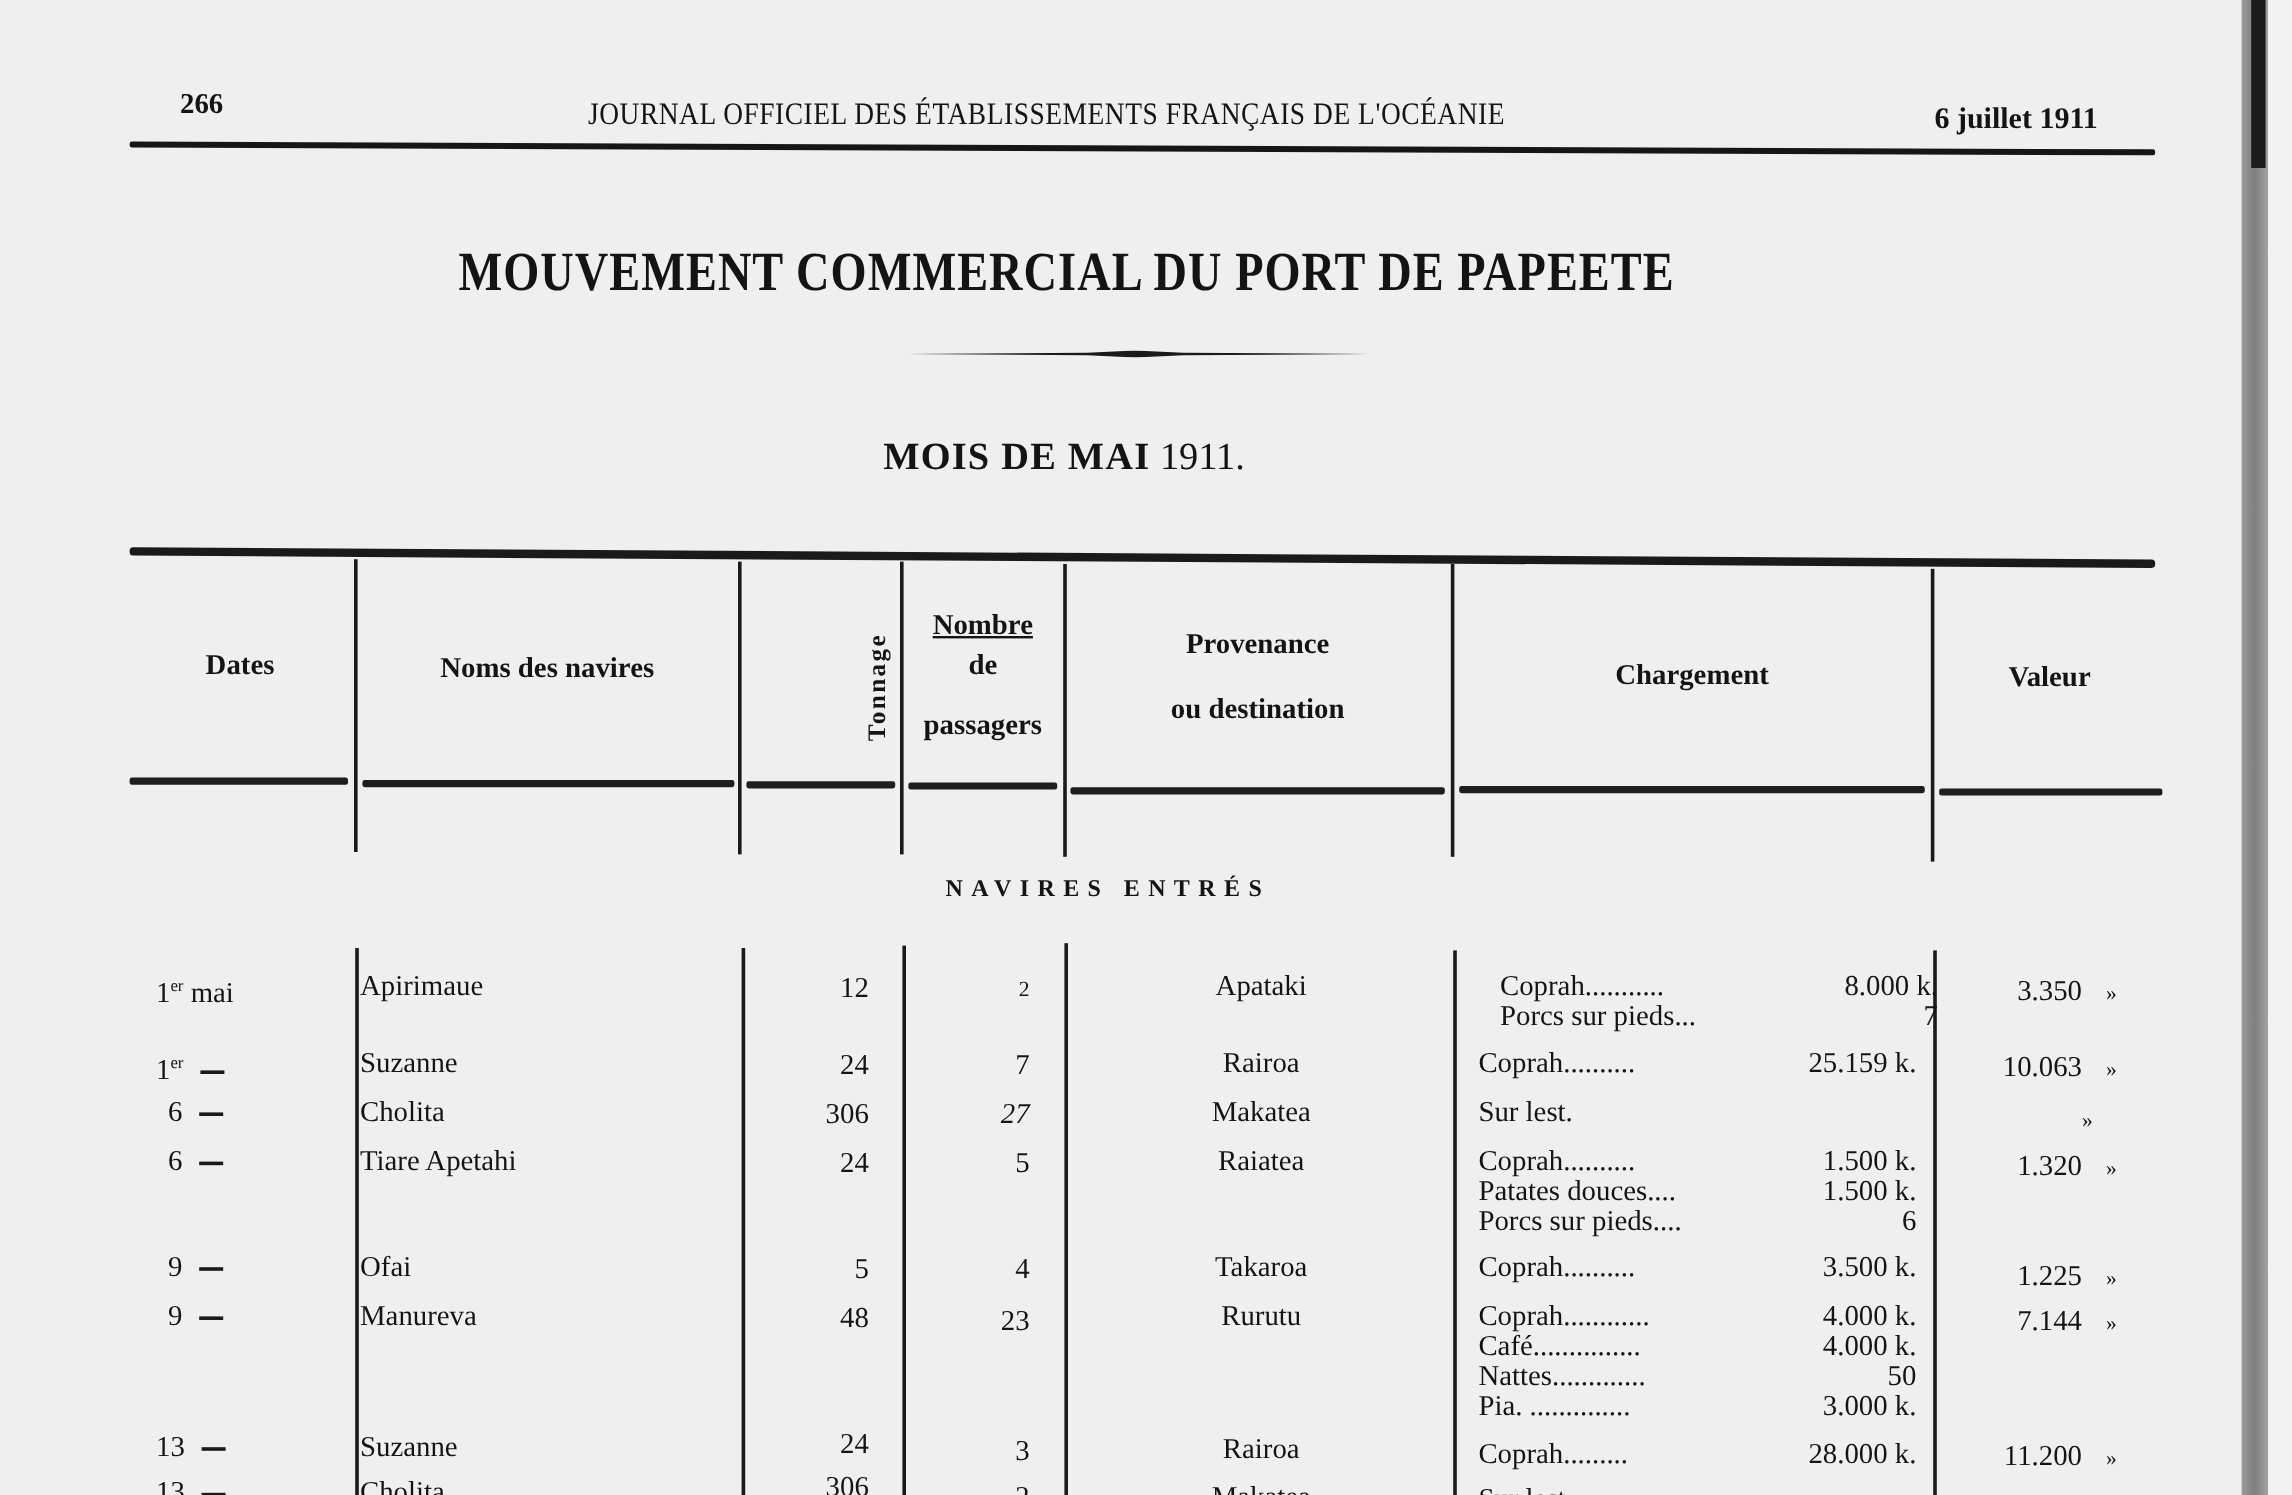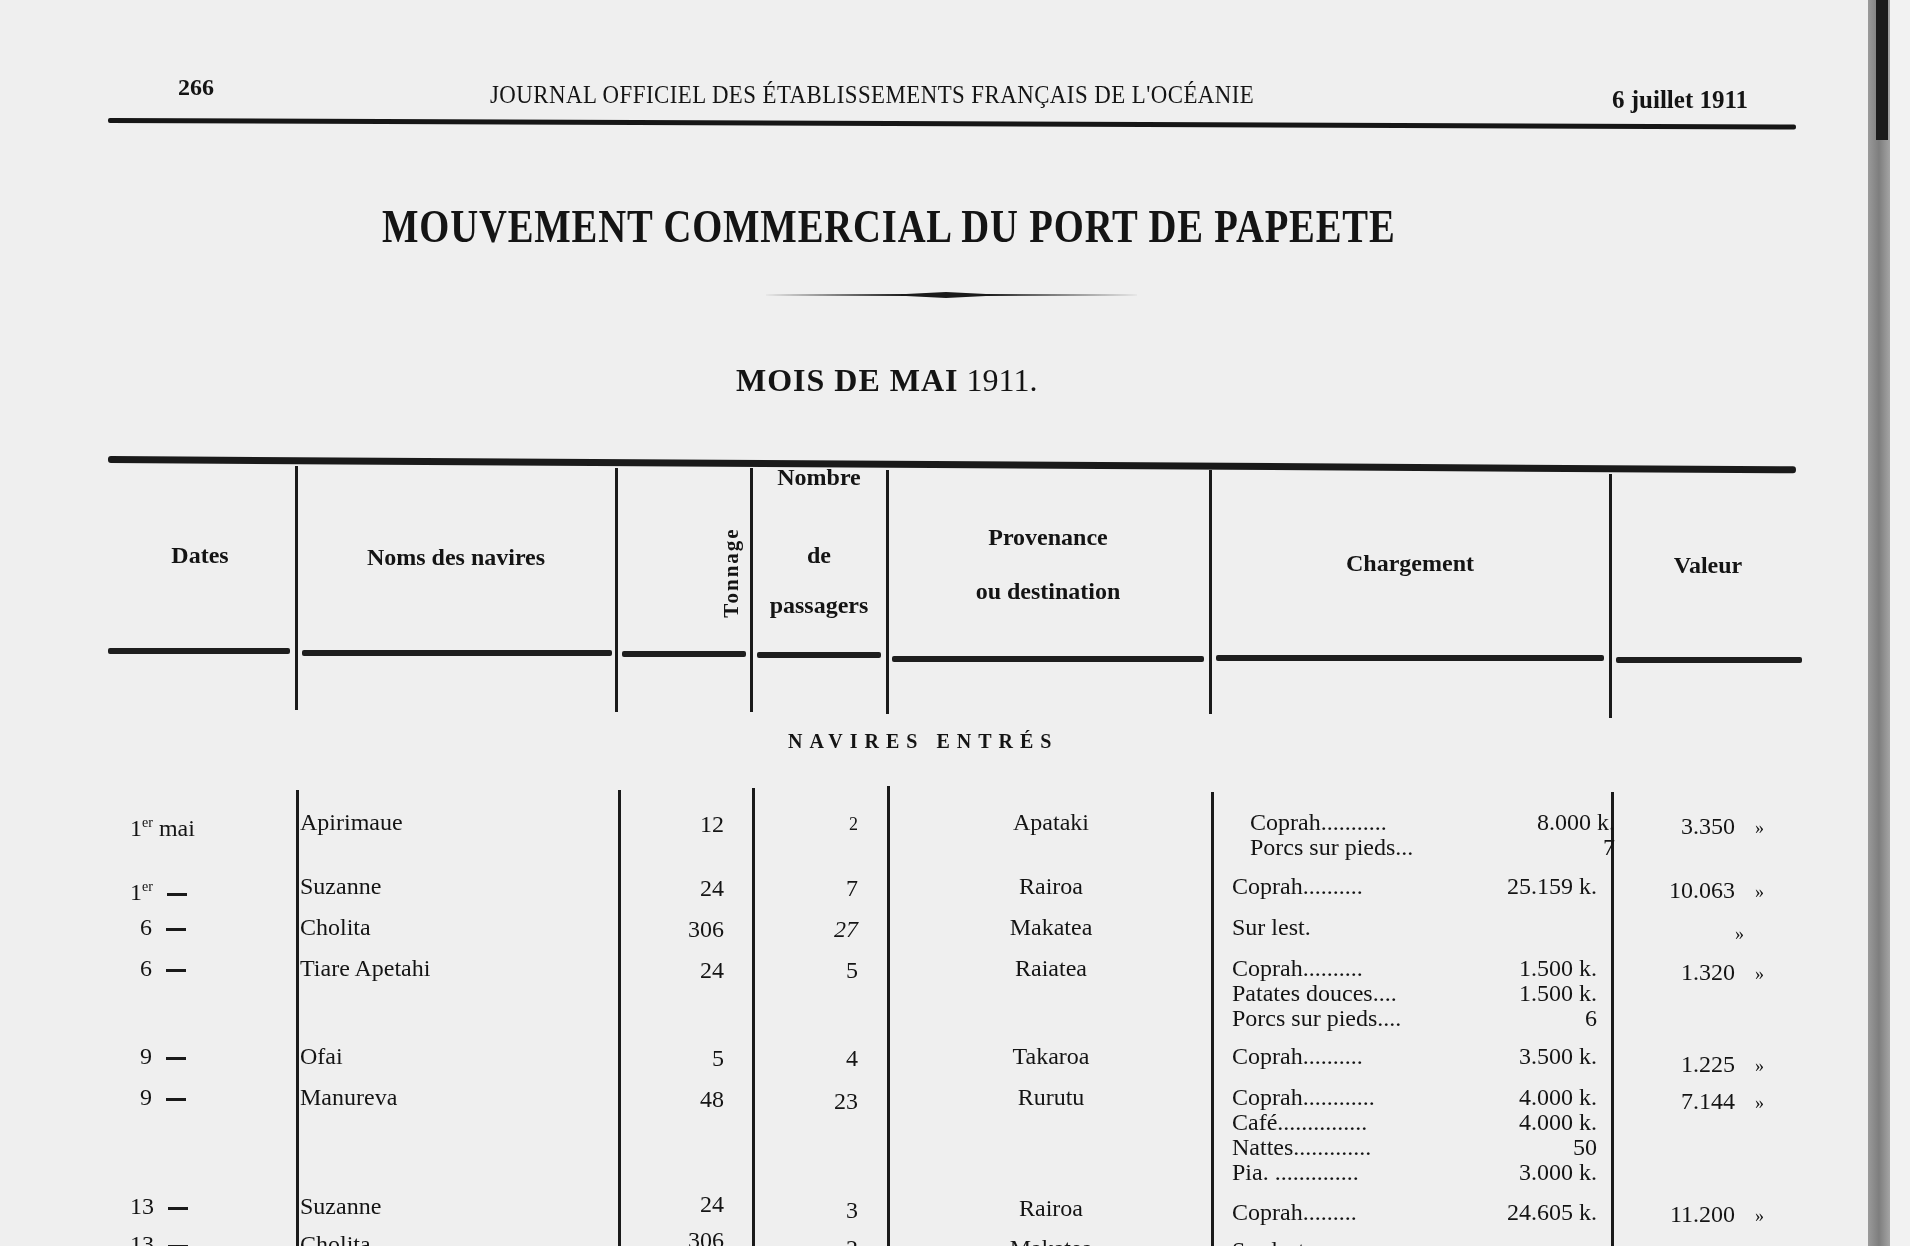--- a/index.html
+++ b/index.html
@@ -3,21 +3,21 @@
 <meta charset="utf-8">
 <style>
   html, body { margin: 0; padding: 0; }
   body {
     width: 1910px; height: 1246px; overflow: hidden; position: relative;
     background: #efefef;
     font-family: "Liberation Serif", "DejaVu Serif", serif;
     color: #141414;
   }
   .abs { position: absolute; }
-  .page-num { left: 150px; top: 74px; font-size: 24px; font-weight: bold; margin-left: 28px; }
+  .page-num { left: 150px; top: 74px; font-size: 24px; font-weight: bold; }
   .running-head { left: 490px; top: 80px; font-size: 26px; letter-spacing: 0.5px; transform: scaleX(0.88); transform-origin: left top; white-space: nowrap; }
   .pub-date { left: 1612px; top: 86px; font-size: 25px; font-weight: bold; white-space: nowrap; }
   .head-rule { left: 108px; top: 118px; width: 1688px; height: 5px; background: #161616; transform: rotate(0.22deg); transform-origin: left center; border-radius: 2px; }
 
   .main-title { left: 382px; top: 200px; font-size: 46px; font-weight: bold; white-space: nowrap; transform: scaleX(0.84); transform-origin: left top; letter-spacing: 1px; }
   .title-ornament { left: 756px; top: 292px; width: 386px; height: 6px; }
   .month-title { left: 736px; top: 362px; font-size: 32px; white-space: nowrap; }
   .month-title b { font-weight: bold; letter-spacing: 1px; }
 
   .top-rule { left: 108px; top: 456px; width: 1688px; height: 7px; background: #1a1a1a; transform: rotate(0.35deg); transform-origin: left center; border-radius: 3px; }
@@ -70,21 +70,21 @@
 <div class="vrule" style="left:295px; top:466px; height:244px;"></div>
 <div class="vrule" style="left:615px; top:468px; height:244px;"></div>
 <div class="vrule" style="left:750px; top:468px; height:244px;"></div>
 <div class="vrule" style="left:886px; top:470px; height:244px;"></div>
 <div class="vrule" style="left:1209px; top:470px; height:244px;"></div>
 <div class="vrule" style="left:1609px; top:474px; height:244px;"></div>
 
 <div class="hcell" style="left:110px; width:180px; top:530px;">Dates</div>
 <div class="hcell" style="left:300px; width:312px; top:532px;">Noms des navires</div>
 <div class="tonnage-vert">Tonnage</div>
-<div class="hcell" style="left:754px; width:130px; top:452px;">Nombre</div>
+<div class="hcell" style="left:754px; width:130px; top:496px;text-decoration:underline;">Nombre</div>
 <div class="hcell" style="left:754px; width:130px; top:530px;">de</div>
 <div class="hcell" style="left:754px; width:130px; top:580px;">passagers</div>
 <div class="hcell" style="left:890px; width:316px; top:512px;">Provenance</div>
 <div class="hcell" style="left:890px; width:316px; top:566px;">ou destination</div>
 <div class="hcell" style="left:1213px; width:394px; top:538px;">Chargement</div>
 <div class="hcell" style="left:1613px; width:190px; top:540px;">Valeur</div>
 
 <div class="hrule-seg" style="left:108px; top:648px; width:182px;"></div>
 <div class="hrule-seg" style="left:302px; top:650px; width:310px;"></div>
 <div class="hrule-seg" style="left:622px; top:651px; width:124px;"></div>
@@ -218,21 +218,21 @@
 
 <div>
   <div class="cell c-date" style="top:1194px;"><span>13</span><span class="dash"></span></div>
   <div class="cell c-ship" style="top:1194px;">Suzanne</div>
   <div class="cell c-ton" style="top:1192px;">24</div>
   <div class="cell c-pass" style="top:1198px;">3</div>
   <div class="cell c-prov" style="top:1196px;">Rairoa</div>
   <div class="cargo" style="top:1200px;">
     <div class="cargo-line">
         <span>Coprah.........</span>
-        <span>24.605 k.</span>
+        <span>28.000 k.</span>
       </div>
   </div>
   <div class="cell c-val" style="top:1202px;"><span>11.200</span><span class="ditto">»</span></div>
 </div>
 
 <div>
   <div class="cell c-date" style="top:1232px;"><span>13</span><span class="dash"></span></div>
   <div class="cell c-ship" style="top:1232px;">Cholita</div>
   <div class="cell c-ton" style="top:1228px;">306</div>
   <div class="cell c-pass" style="top:1236px;">2</div>

